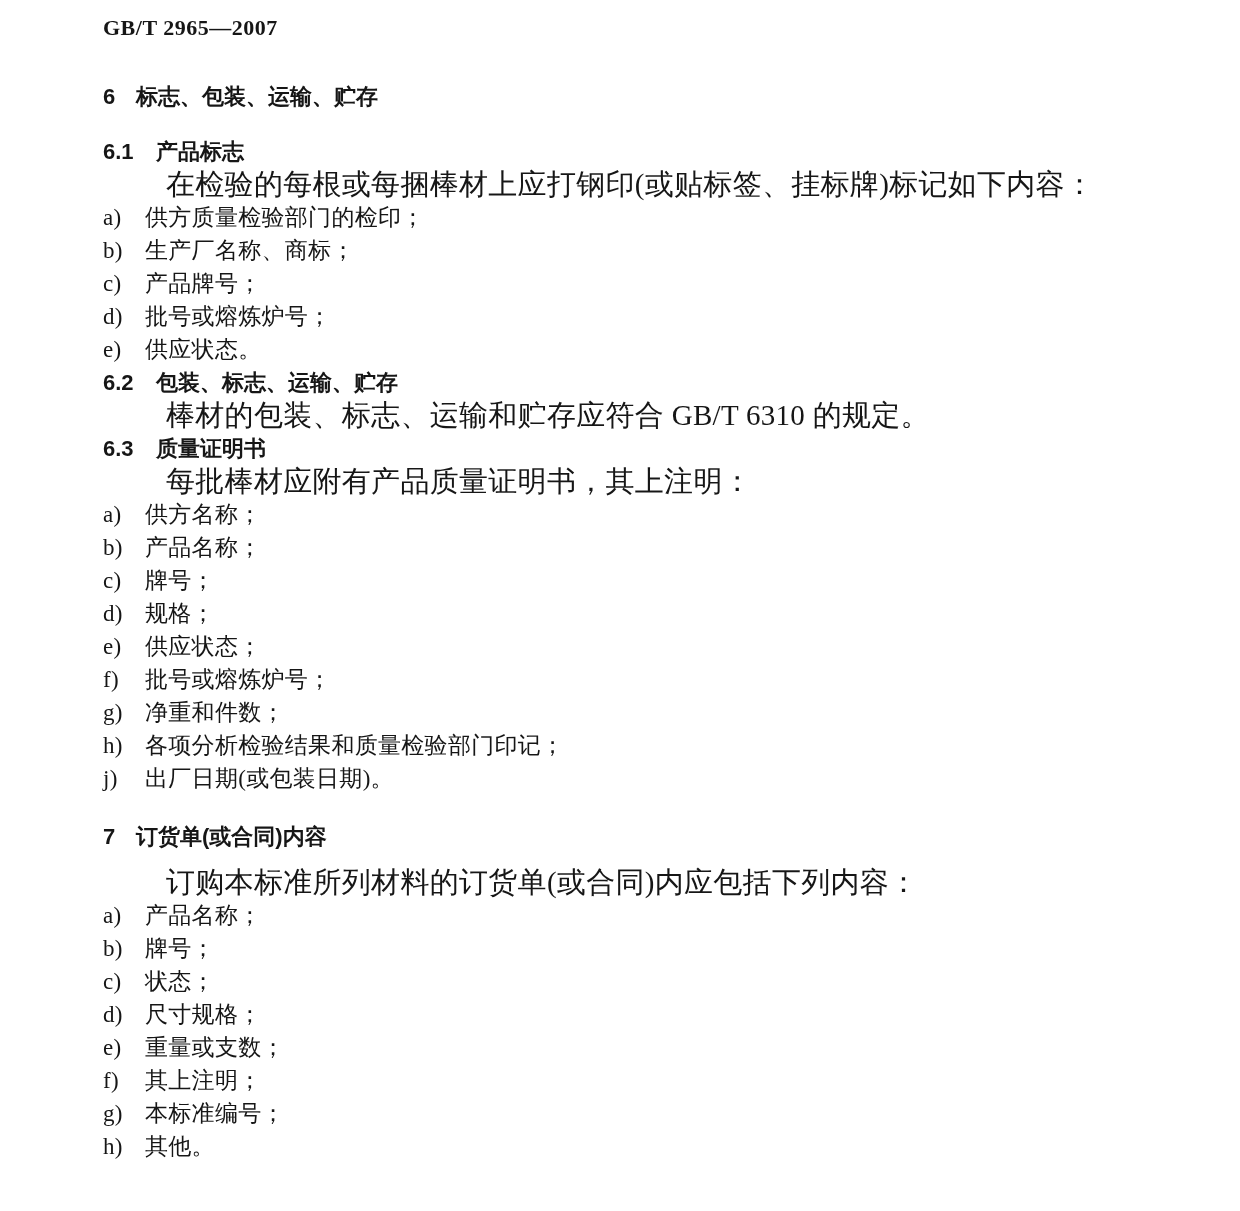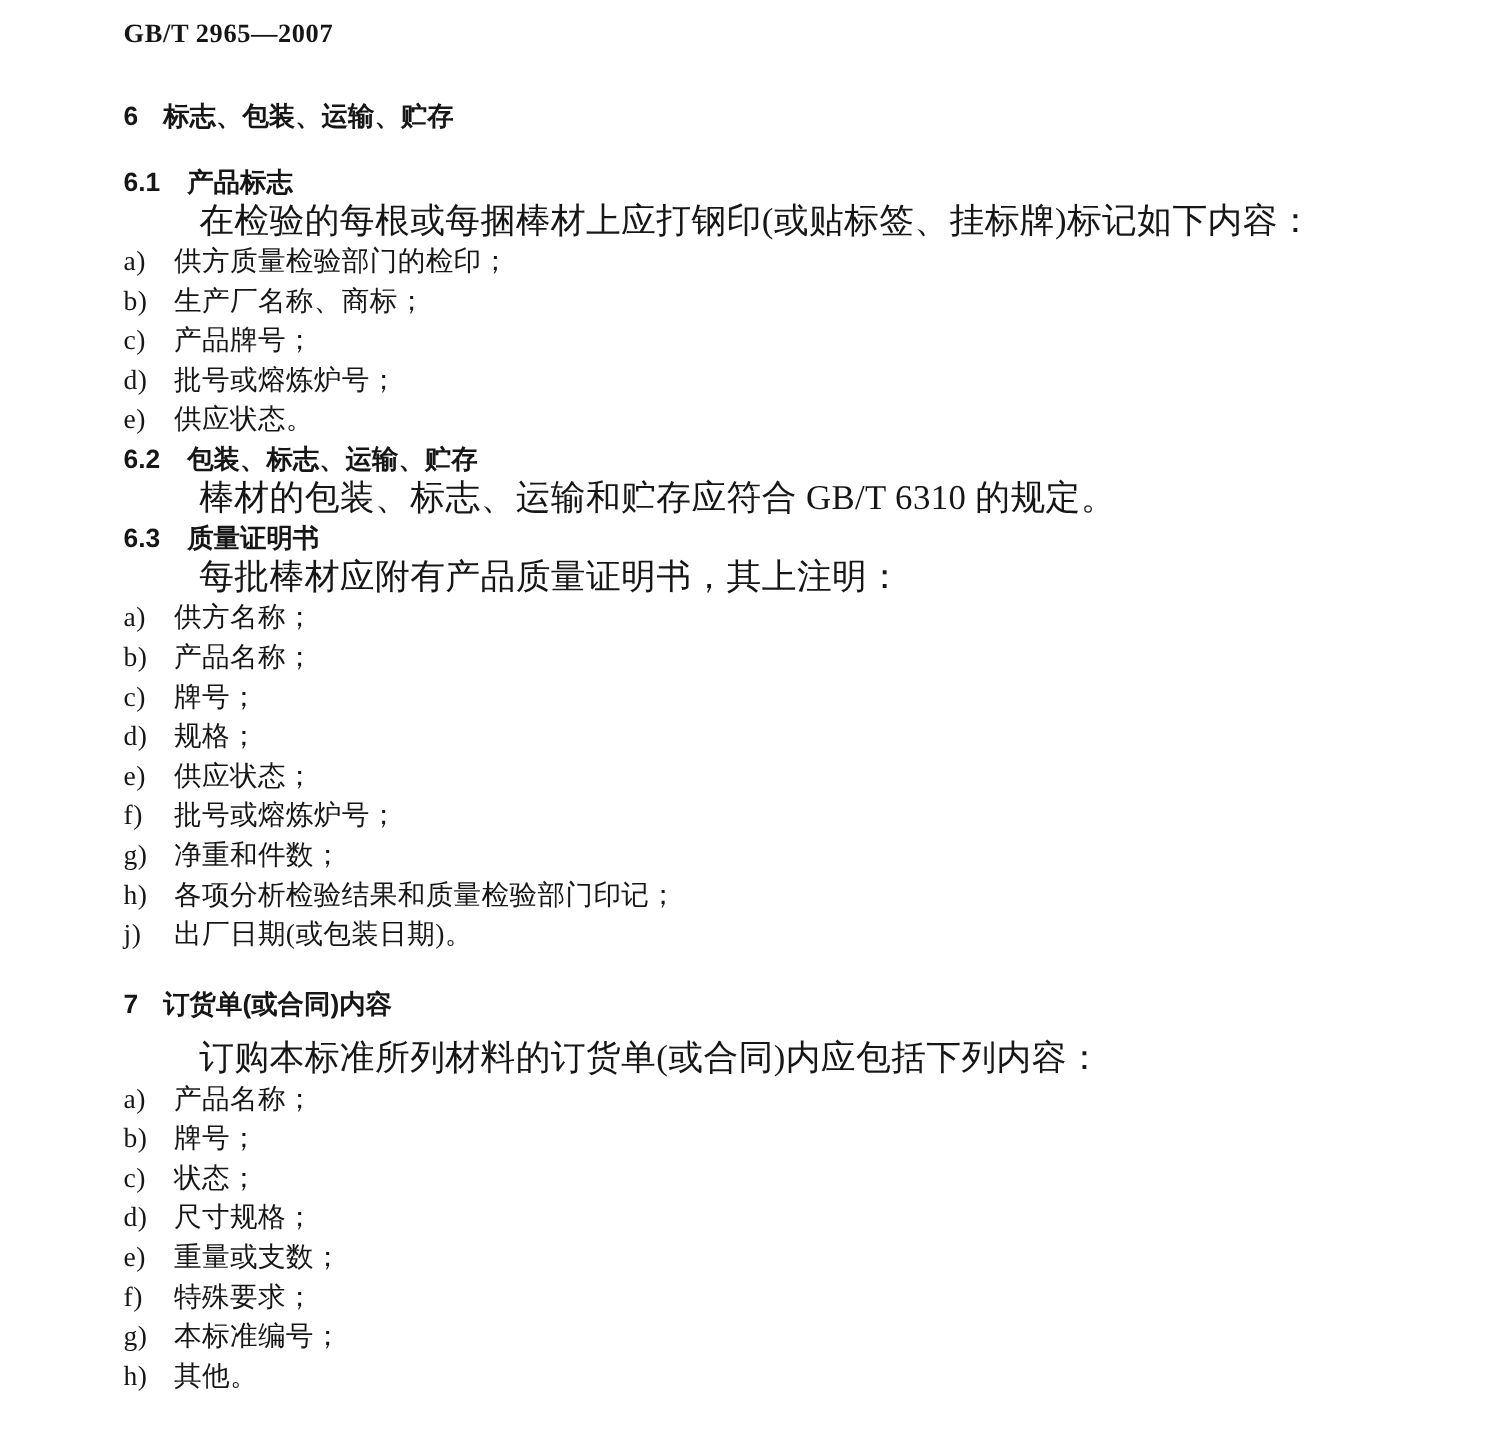--- a/index.html
+++ b/index.html
@@ -149,21 +149,21 @@
     <div class="li">
       <span class="lab">c)</span><span>状态；</span>
     </div>
     <div class="li">
       <span class="lab">d)</span><span>尺寸规格；</span>
     </div>
     <div class="li">
       <span class="lab">e)</span><span>重量或支数；</span>
     </div>
     <div class="li">
-      <span class="lab">f)</span><span>特殊要求；</span>
+      <span class="lab">f)</span><span>其上注明；</span>
     </div>
     <div class="li">
       <span class="lab">g)</span><span>本标准编号；</span>
     </div>
     <div class="li">
       <span class="lab">h)</span><span>其他。</span>
     </div>
 
   </div>
 </div>

